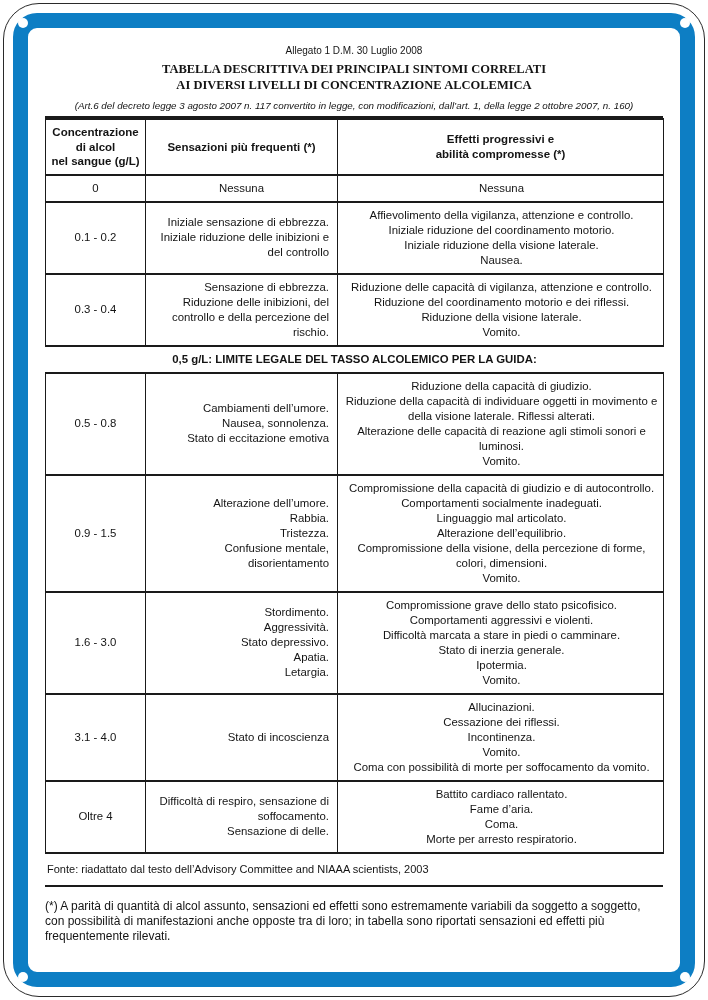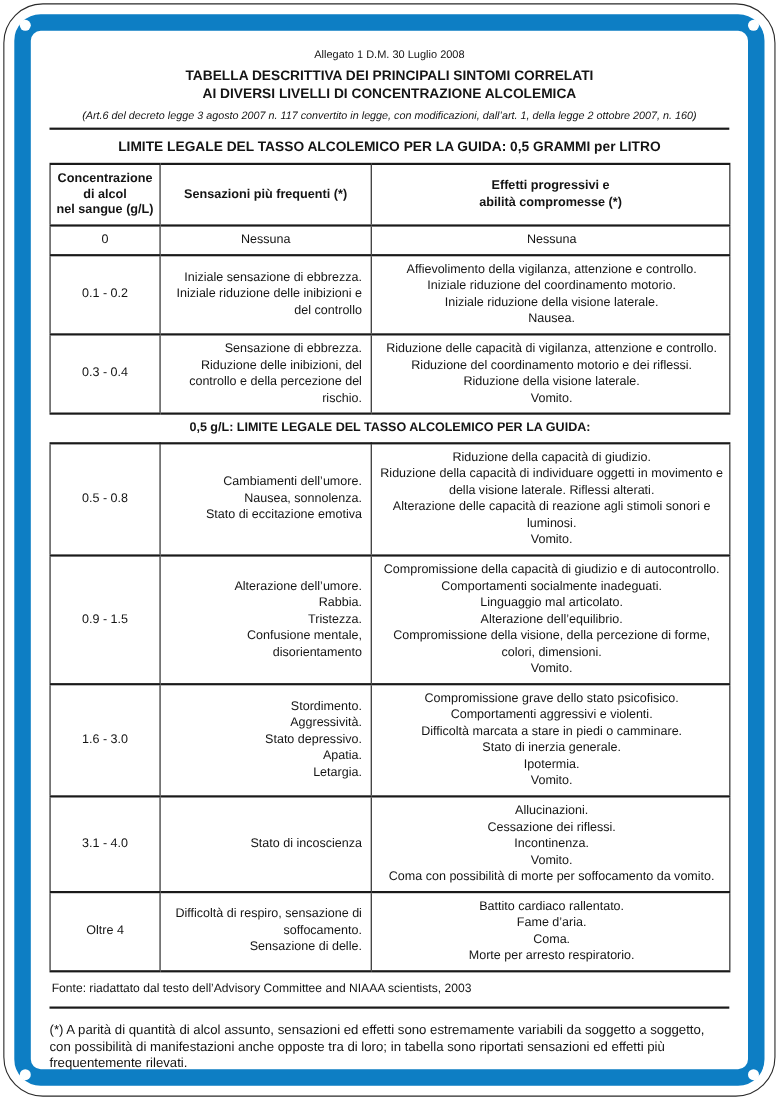--- a/index.html
+++ b/index.html
@@ -35,21 +35,21 @@
 
   .content {
     position: absolute; left: 45px; top: 45px; width: 618px;
   }
   .allegato {
     text-align: center; font-size: 10px; line-height: 12px;
   }
   .title {
     text-align: center; font-weight: bold;
     font-size: 12.5px; line-height: 15.5px;
-    margin-top: 5px; white-space: pre-line;
+    margin-top: 5px; white-space: pre-line; font-family: Liberation Serif, serif;
   }
   .law-ref {
     text-align: center; font-style: italic;
     font-size: 9.8px; line-height: 12px;
     margin-top: 7px; padding-bottom: 4px;
     border-bottom: 2px solid #1a1a1a;
   }
   .banner {
     text-align: center; font-weight: bold;
     font-size: 12.5px; line-height: 15px;
@@ -103,21 +103,20 @@
 
 <div class="content">
 
   <div class="allegato">Allegato 1 D.M. 30 Luglio 2008</div>
 
   <div class="title">TABELLA DESCRITTIVA DEI PRINCIPALI SINTOMI CORRELATI
 AI DIVERSI LIVELLI DI CONCENTRAZIONE ALCOLEMICA</div>
 
   <div class="law-ref">(Art.6 del decreto legge 3 agosto 2007 n. 117 convertito in legge, con modificazioni, dall’art. 1, della legge 2 ottobre 2007, n. 160)</div>
 
-  <div class="banner">LIMITE LEGALE DEL TASSO ALCOLEMICO PER LA GUIDA: 0,5 GRAMMI per LITRO</div>
 
   <table class="main">
     <colgroup>
       <col style="width:100px">
       <col style="width:192px">
       <col style="width:326px">
     </colgroup>
     <thead>
       <tr>
         <th>Concentrazione

